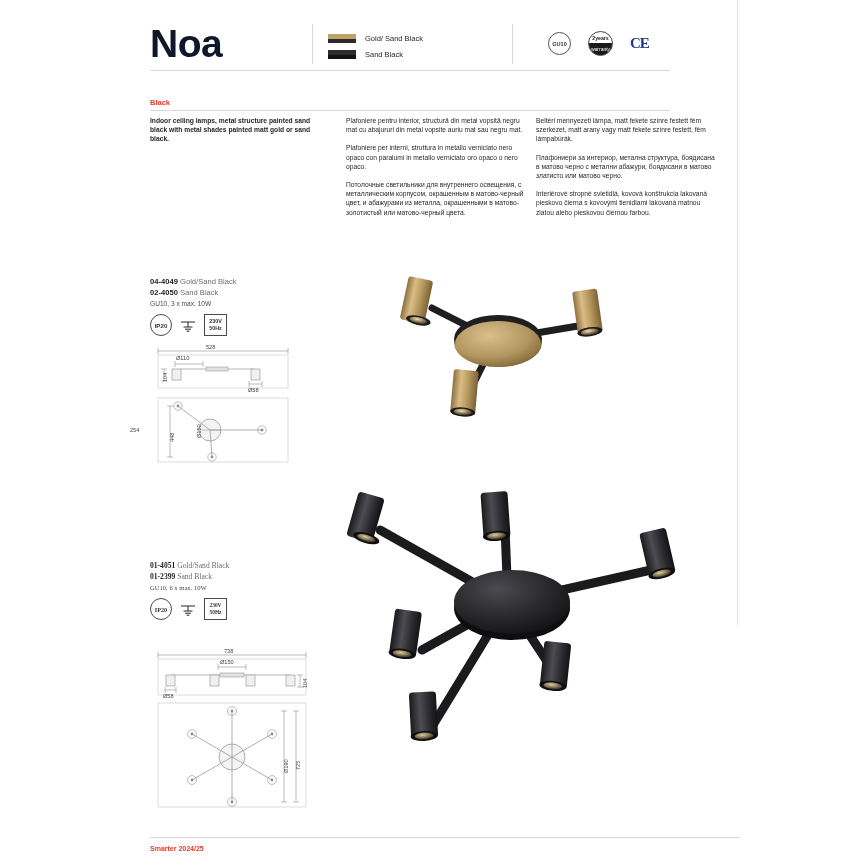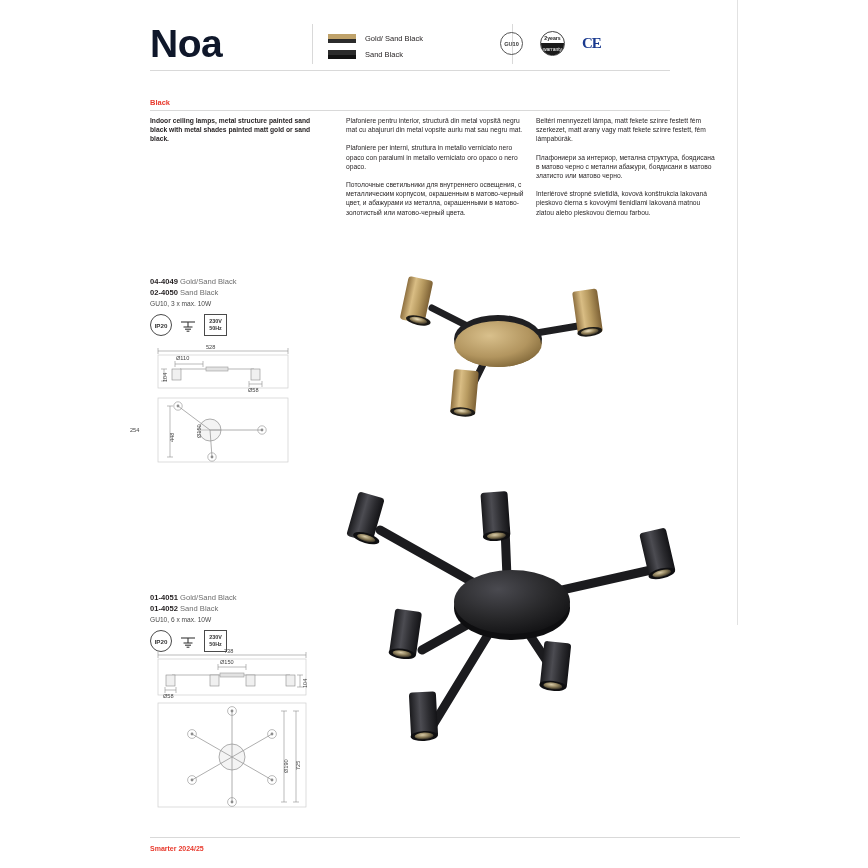--- a/index.html
+++ b/index.html
@@ -67,21 +67,21 @@
 
   .vline {
     position: absolute;
     width: 1px;
     background: #d9d9d9;
   }
 
   
   .top-badges {
     position: absolute;
-    left: 500px; top: 31px;
+    left: 548px; top: 31px;
     display: flex;
     align-items: center;
     gap: 17px;
   }
   .badge-circle {
     width: 23px; height: 23px;
     border-radius: 50%;
     border: 1px solid #555;
     display: flex; align-items: center; justify-content: center;
     font-size: 5.6px;
@@ -183,21 +183,21 @@
     font-size: 5.4px; font-weight: bold; color: #333;
     line-height: 7px;
   }
   .class-icon {
     width: 20px; height: 20px;
     position: relative;
   }
 
   .pblock { position: absolute; }
   #product-1 { left: 150px; top: 276px; }
-  #product-2 { left: 150px; top: 592px; }
+  #product-2 { left: 150px; top: 560px; font-family: Liberation Serif, serif; }
 
   
   .tech { position: absolute; }
   #tech-1 { left: 150px; top: 340px; }
   #tech-2 { left: 150px; top: 645px; }
 
   .dimlabel {
     position: absolute;
     font-size: 5.6px;
     color: #444;
@@ -425,21 +425,21 @@
       </g>
     </svg>
   </div>
 
   <div class="pblock" id="product-2">
     <div class="code-line">
       <span class="code-num">01-4051</span>
       <span class="code-fin">Gold/Sand Black</span>
     </div>
     <div class="code-line">
-      <span class="code-num">01-4052</span>
+      <span class="code-num">01-2399</span>
       <span class="code-fin">Sand Black</span>
     </div>
     <div class="spec-line">GU10,  6 x max. 10W</div>
     <div class="icon-row">
       <div class="ip-badge">IP20</div>
       <div class="class-icon">
         <svg width="20" height="20" viewBox="0 0 20 20">
           <line x1="3" y1="7" x2="17" y2="7" stroke="#3a3a3a" stroke-width="1.1"></line>
           <line x1="10" y1="7" x2="10" y2="12" stroke="#3a3a3a" stroke-width="1.1"></line>
           <line x1="5.5" y1="12" x2="14.5" y2="12" stroke="#3a3a3a" stroke-width="1.1"></line>

